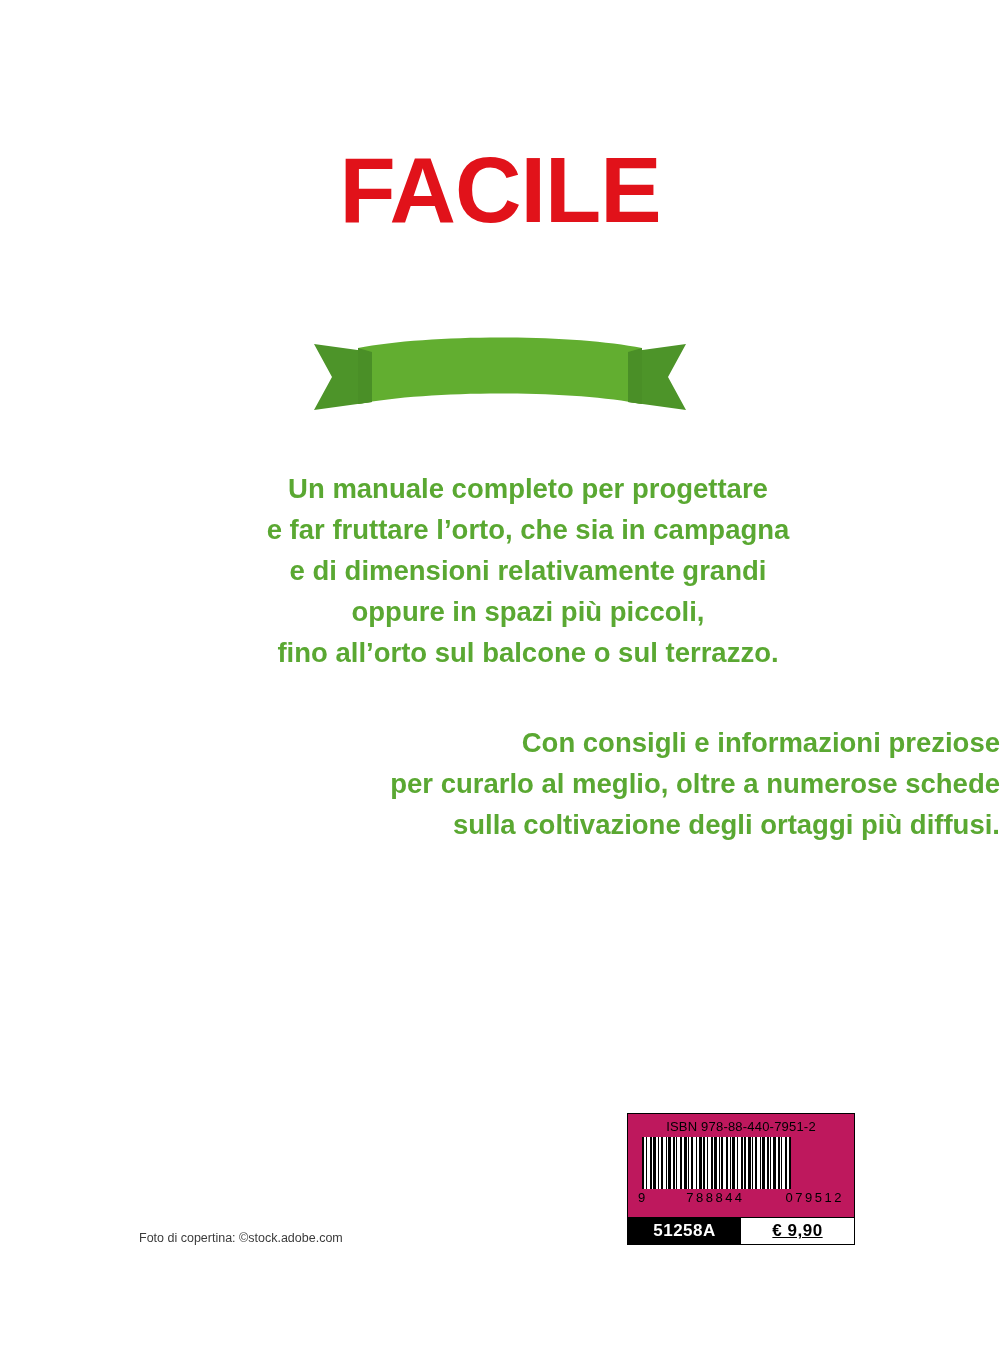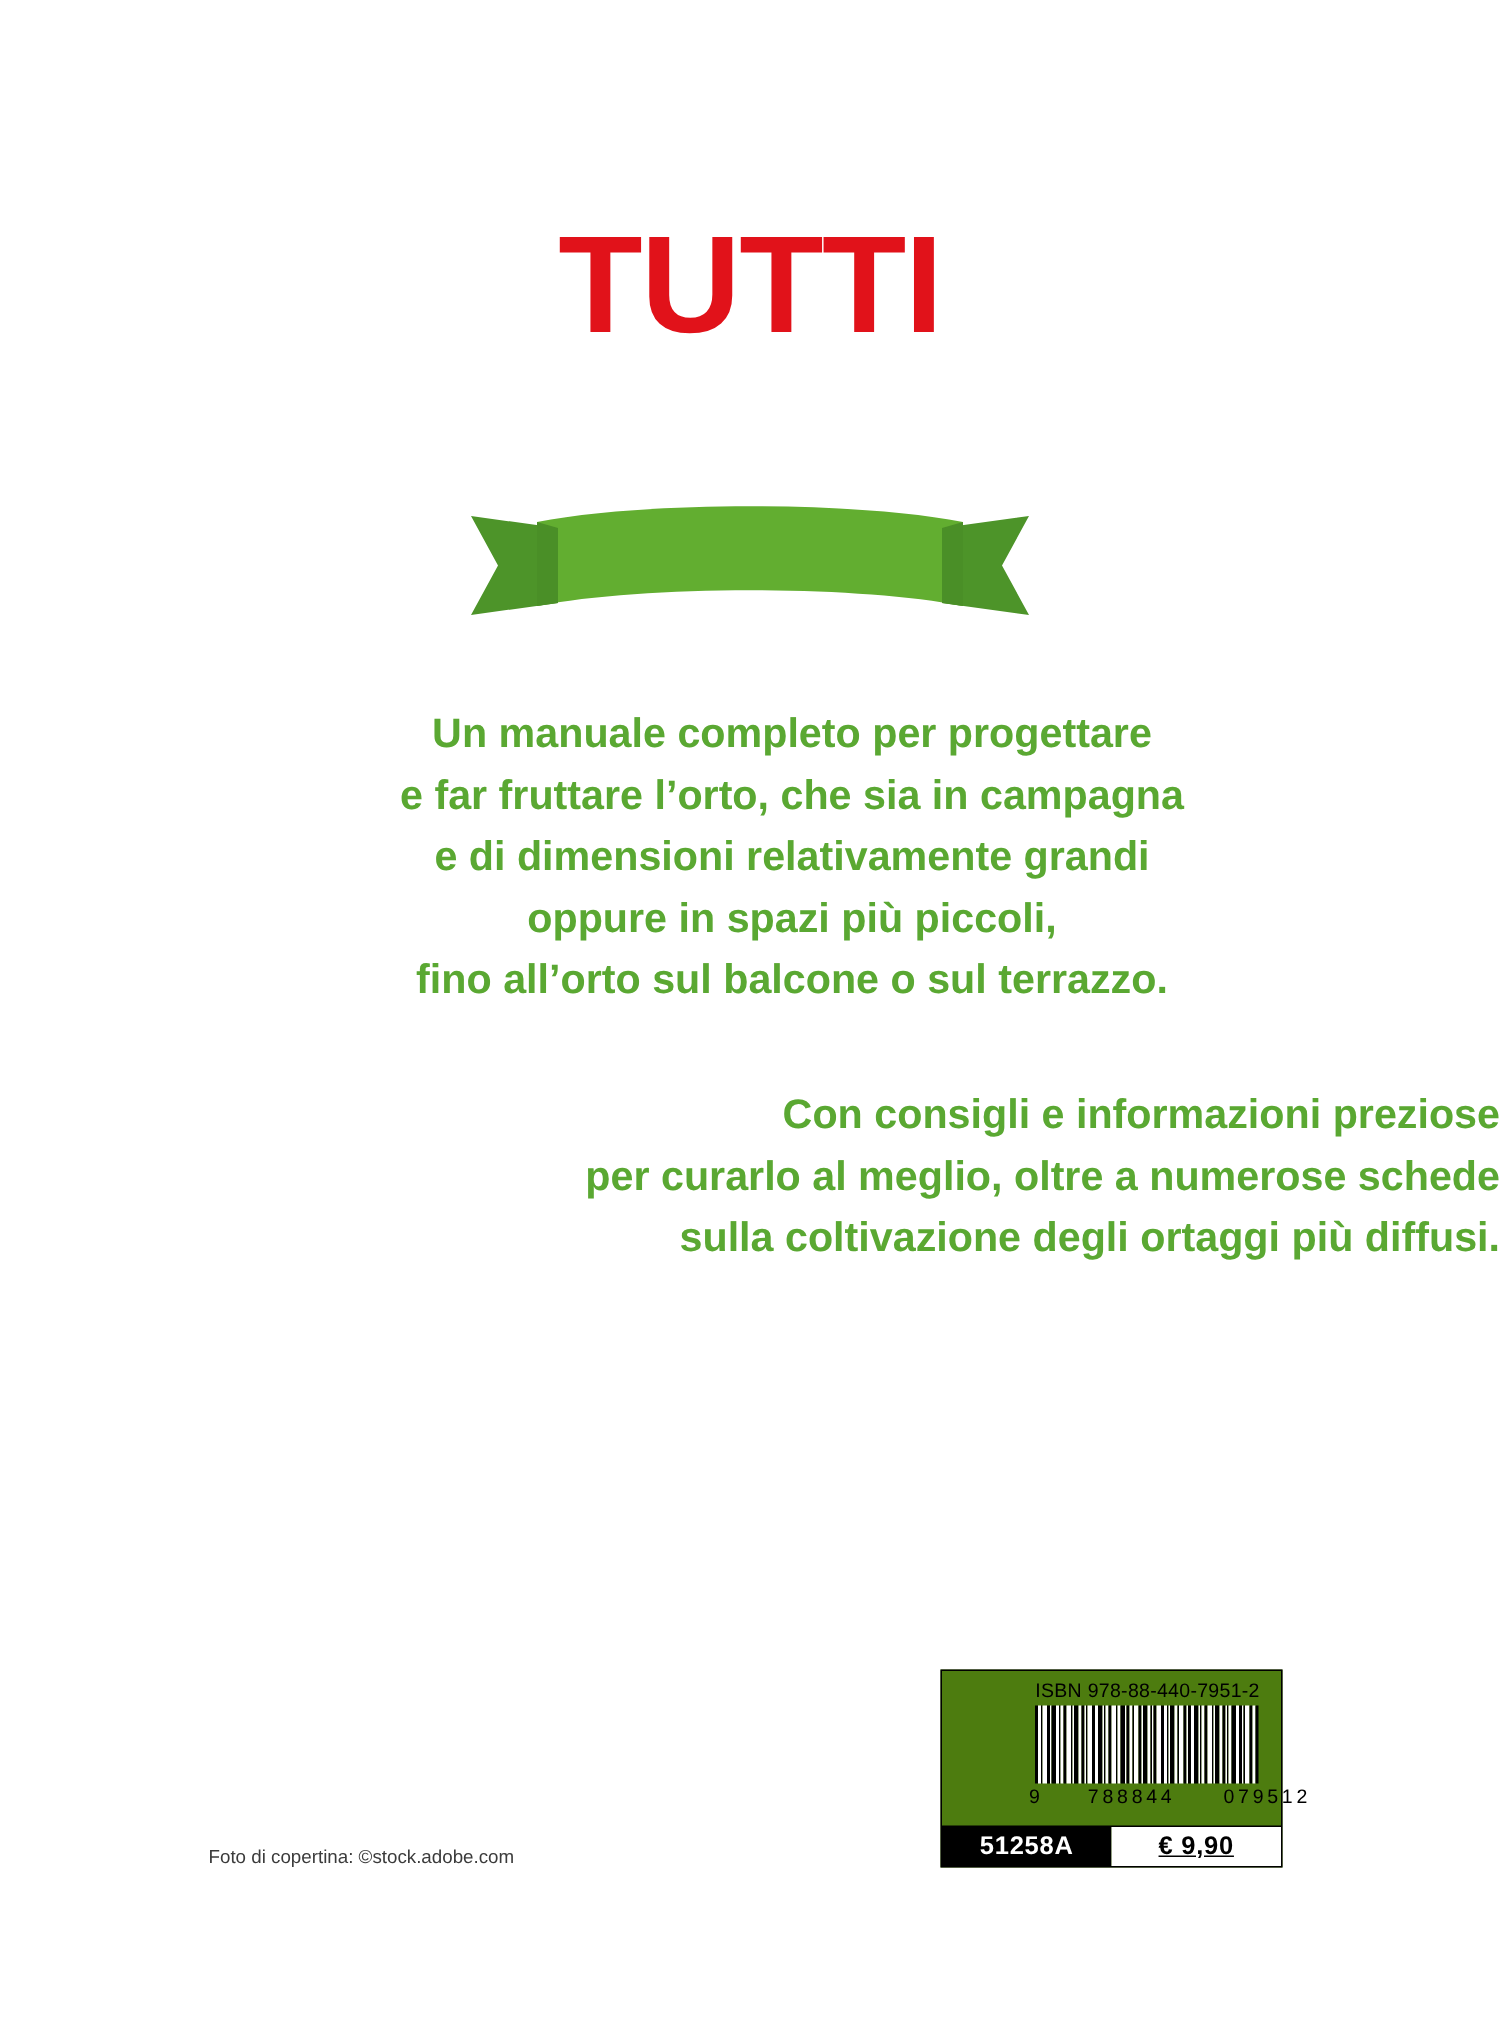--- a/index.html
+++ b/index.html
@@ -72,23 +72,22 @@
   .blurb.p2 { top: 722px; text-align: right; }
 
   
   .barcode-box {
     position: absolute;
     left: 627px;
     top: 1113px;
     width: 228px;
     height: 132px;
     border: 1.5px solid #000000;
-    background: #4d7c0f;
+    background: #be185d;
     box-sizing: border-box;
-    padding-left: 48px;
   }
   .isbn-row {
     text-align: center;
     font-size: 13px;
     color: #000;
     padding-top: 5px;
     letter-spacing: 0.2px;
   }
   .bars {
     height: 52px;
@@ -151,21 +150,21 @@
     left: 139px;
     top: 1231px;
     font-size: 12.5px;
     color: #3b3b3b;
   }
 </style>
 </head>
 <body>
 
 <div class="title-block">
-  <div class="title-line">TUTTI</div>
+  <div class="title-line">FACILE</div>
 </div>
 
 <div class="ribbon-wrap">
   <svg class="ribbon-svg" width="380" height="90" viewBox="0 0 380 90">
 
     <path d="M4,14 L62,22 L62,72 L4,80 L22,47 Z" fill="#4d9429"></path>
 
     <path d="M376,14 L318,22 L318,72 L376,80 L358,47 Z" fill="#4d9429"></path>
 
     <path d="M48,18 C120,4 260,4 332,18 L332,74 C260,60 120,60 48,74 Z" fill="#62ae30"></path>

